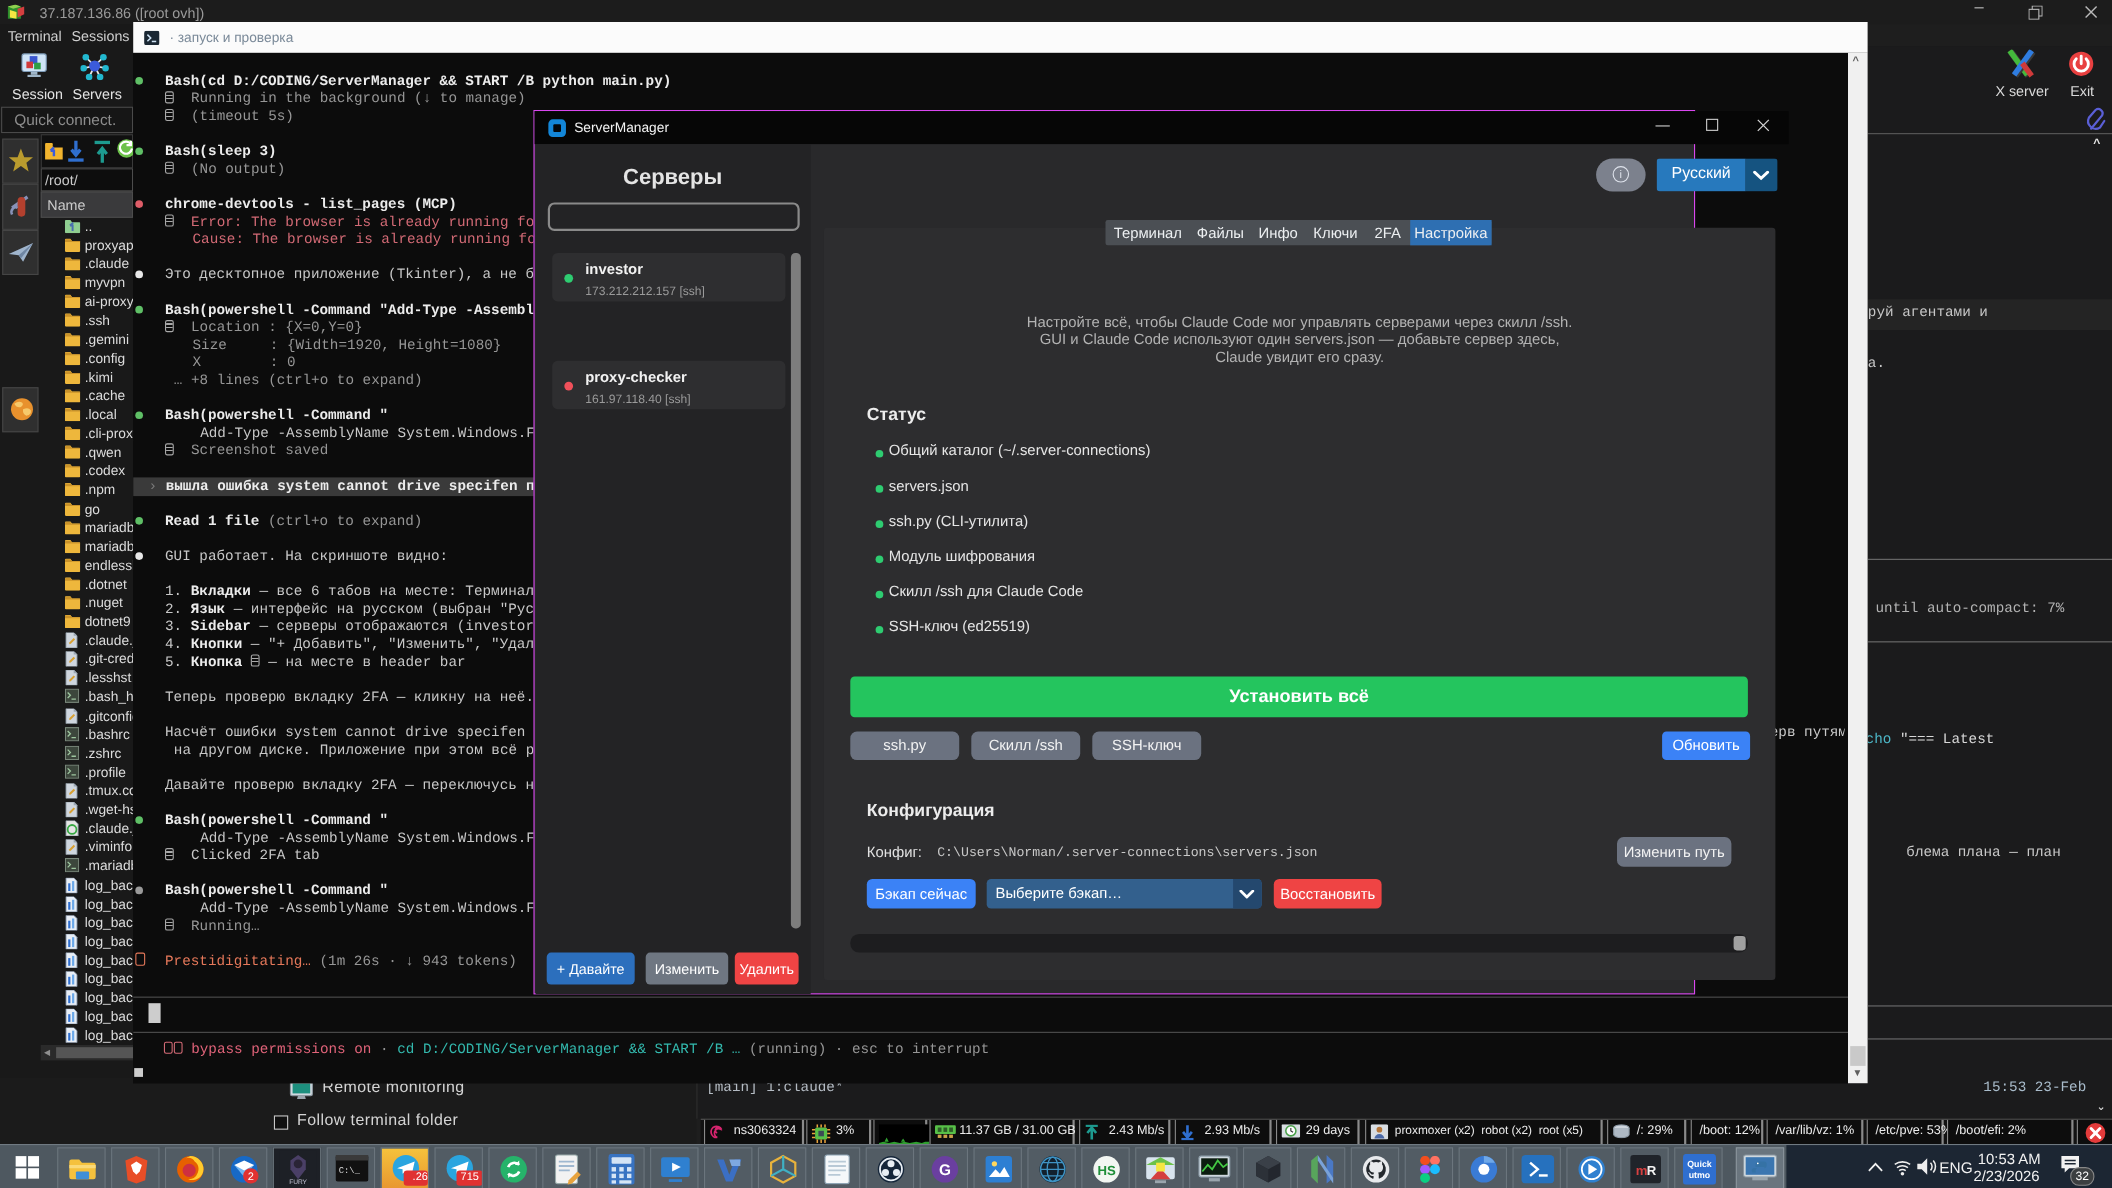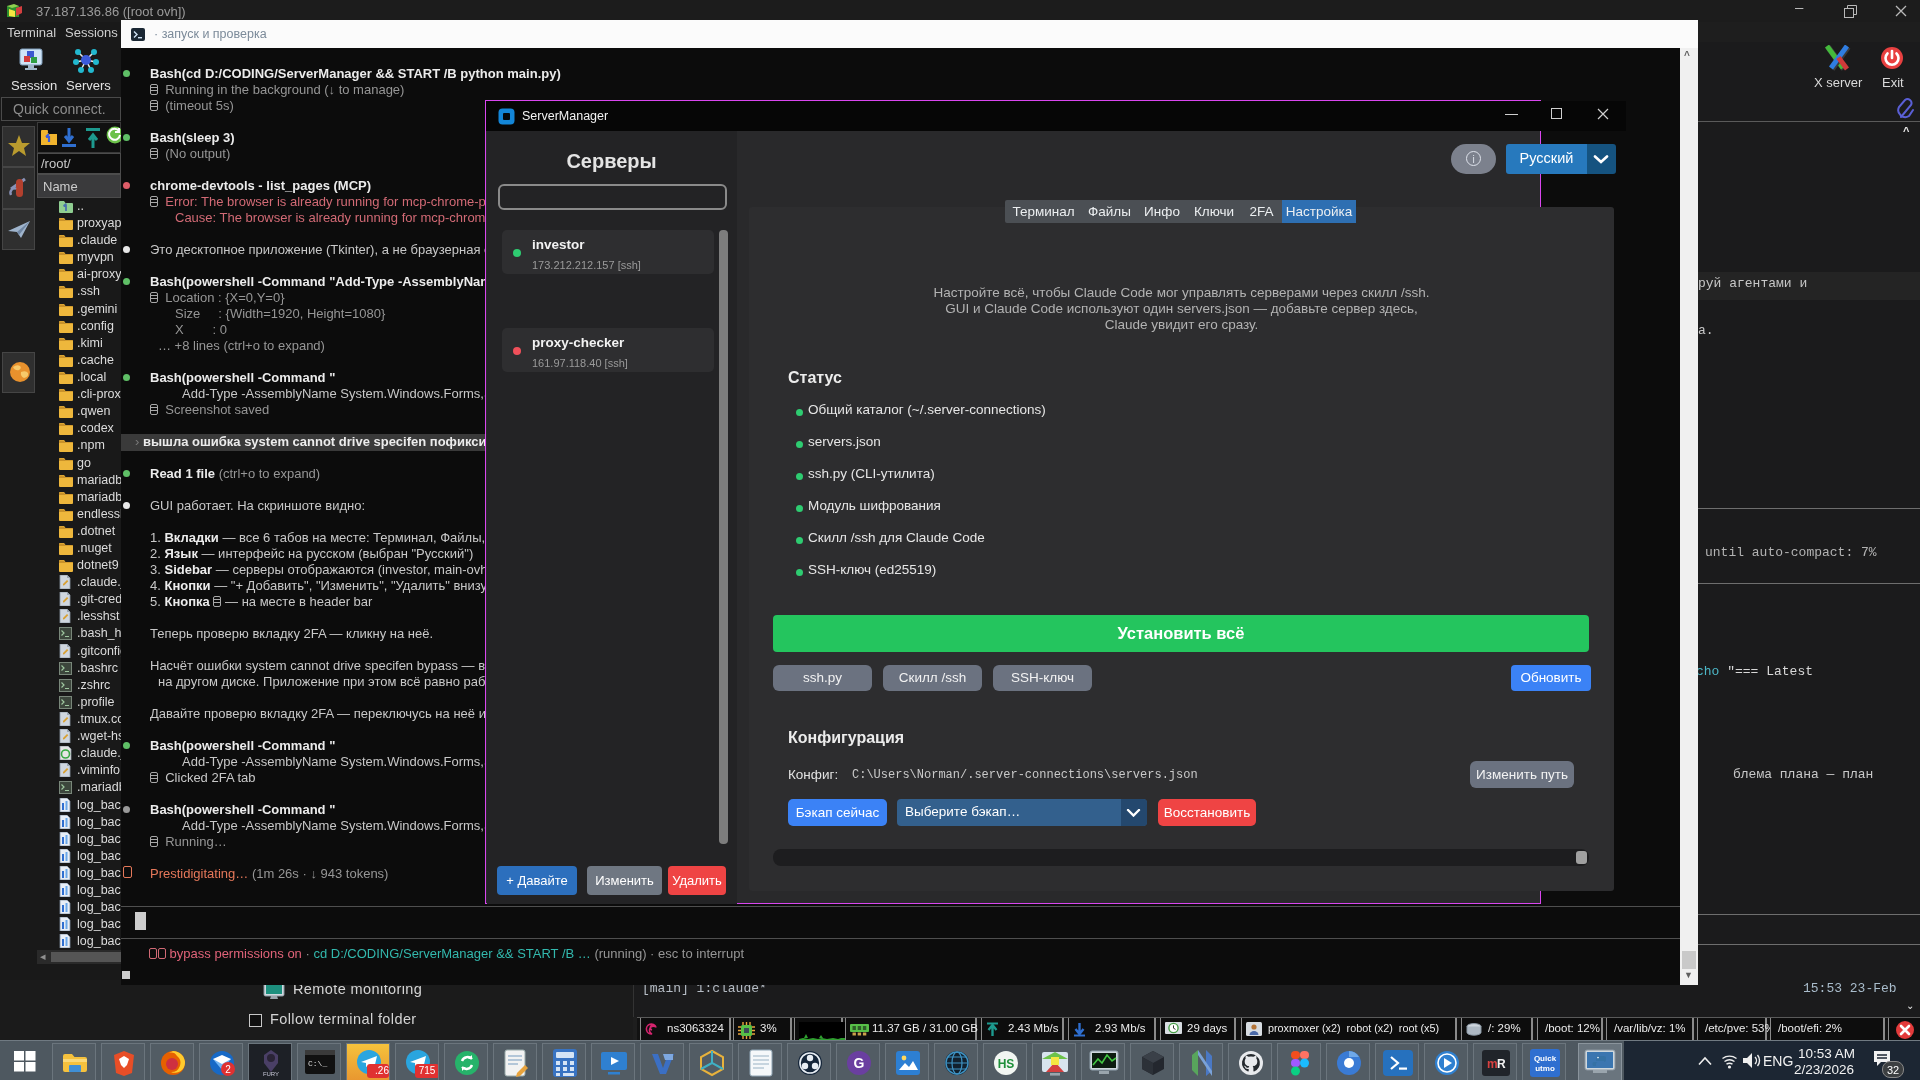--- a/index.html
+++ b/index.html
@@ -14,21 +14,21 @@
   #menurow { left:0; top:22px; width:121px; height:20px; background:#191919; color:#cecece; font-size:13px; }
   #sidebar { left:0; top:42px; width:121px; height:938px; background:#191919; }
   #behindterm { left:633px; top:42px; width:1287px; height:975px; background:#1b1b1c; }
   #sidebot { left:0; top:980px; width:633px; height:60px; background:#1b1b1b; }
 
   
   #fterm { left:121px; top:20px; width:1577px; height:965px; background:#0c0c0c; }
   #ftabbar { left:0; top:0; width:1577px; height:28px; background:#fbfbfb; }
   #fscroll { left:1559px; top:28px; width:18px; height:937px; background:#f0f0f0; }
   .tline { position:absolute; left:0; width:1556px; height:16px; white-space:pre; overflow:hidden;
-    font-family:Liberation Sans, sans-serif; font-size:13px; line-height:16px; color:#b8b8b8;padding-left:12px; }
+    font-family:Liberation Mono, monospace; font-size:13px; line-height:16px; color:#b8b8b8;padding-left:12px; }
   .tb { color:#ececec; font-weight:bold; }
   .tgray { color:#969696; }
   .tred { color:#d26a75; }
   .tpink { color:#e06379; }
   .tcyan { color:#33b9ae; }
   .tsalmon { color:#e5785a; }
   .dot { position:absolute; width:7px; height:7px; border-radius:50%; }
   .gbox { display:inline-block; width:8px; height:11px; border:1px solid #a9a9a9; border-radius:2px;
     vertical-align:-1px; background:linear-gradient(#0c0c0c 2px, #a9a9a9 2px, #a9a9a9 3px, #0c0c0c 3px, #0c0c0c 5px, #a9a9a9 5px, #a9a9a9 6px, #0c0c0c 6px); }
   .rbox { display:inline-block; width:8px; height:11px; border:1px solid #d26a75; border-radius:2px; vertical-align:-1px; }

